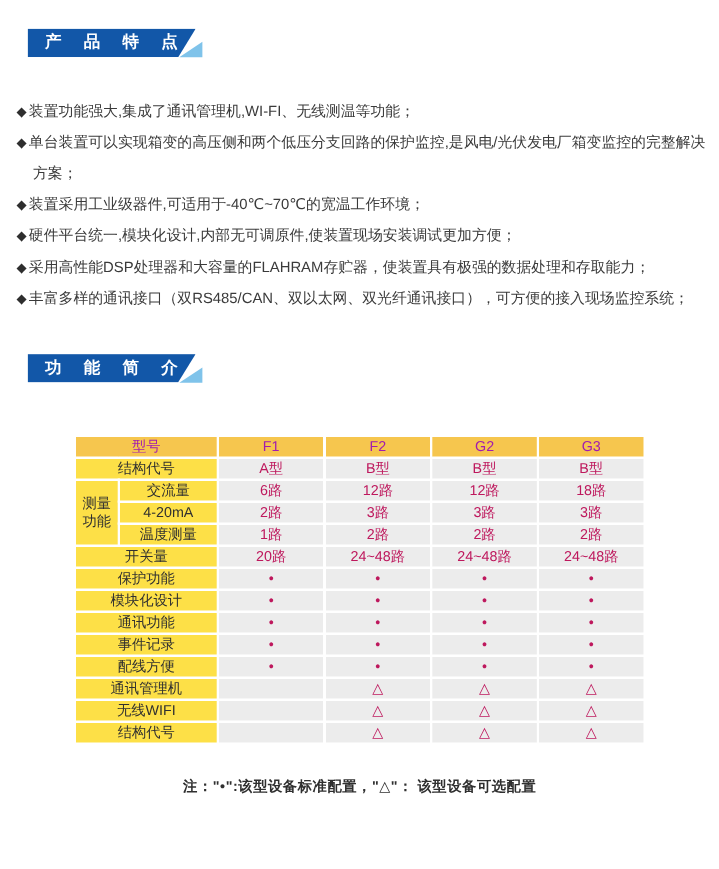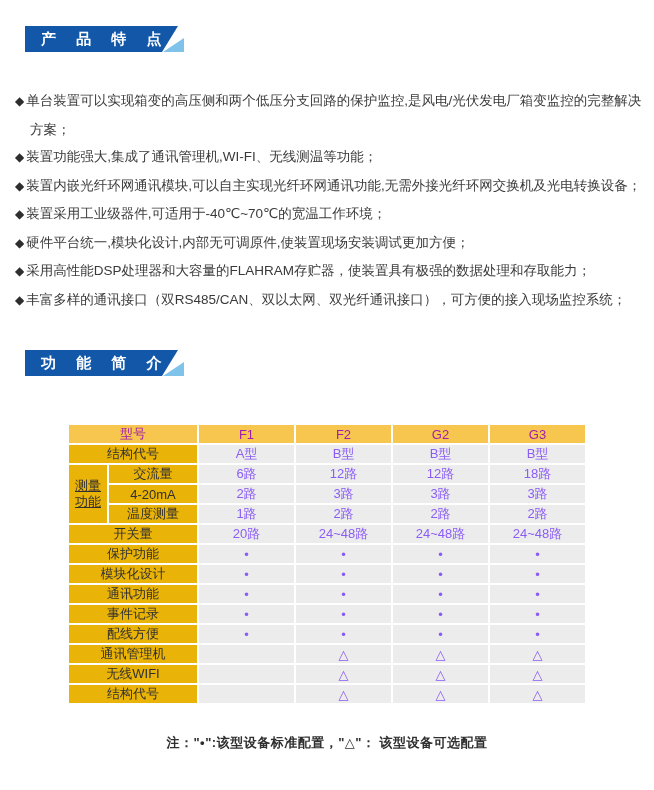--- a/index.html
+++ b/index.html
@@ -49,23 +49,23 @@
   table.spec td {
     border: 2px solid #ffffff;
     height: 18px;
     text-align: center;
     vertical-align: middle;
     font-size: 13px;
     padding: 0 1px;
     overflow: hidden;
   }
   td.c-head { background: #f6c64e; color: #a21caf; }
-  td.c-label { background: #eab308; color: #303030; }
-  td.c-val { background: #ececec; color: #8b5cf6; }
-  td.c-group { line-height: 16px; text-decoration: underline; }
+  td.c-label { background: #fde047; color: #303030; }
+  td.c-val { background: #ececec; color: #be185d; }
+  td.c-group { line-height: 16px; }
 
   
   .note {
     margin-top: 29px;
     text-align: center;
     font-size: 13px;
     font-weight: bold;
     color: #2f2f2f;
     letter-spacing: 0.5px;
   }
@@ -74,23 +74,22 @@
 <body>
 
 <div class="page">
 
   <div class="banner-wrap first">
     <div class="banner-main">产 品 特 点</div>
     <div class="banner-fold"></div>
   </div>
 
   <ul class="features">
+    <li><span class="diamond">◆</span><span>装置功能强大,集成了通讯管理机,WI-FI、无线测温等功能；</span></li>
     <li><span class="diamond">◆</span><span>单台装置可以实现箱变的高压侧和两个低压分支回路的保护监控,是风电/光伏发电厂箱变监控的完整解决方案；</span></li>
-    <li><span class="diamond">◆</span><span>装置功能强大,集成了通讯管理机,WI-FI、无线测温等功能；</span></li>
-    <li><span class="diamond">◆</span><span>装置内嵌光纤环网通讯模块,可以自主实现光纤环网通讯功能,无需外接光纤环网交换机及光电转换设备；</span></li>
     <li><span class="diamond">◆</span><span>装置采用工业级器件,可适用于-40℃~70℃的宽温工作环境；</span></li>
     <li><span class="diamond">◆</span><span>硬件平台统一,模块化设计,内部无可调原件,使装置现场安装调试更加方便；</span></li>
     <li><span class="diamond">◆</span><span>采用高性能DSP处理器和大容量的FLAHRAM存贮器，使装置具有极强的数据处理和存取能力；</span></li>
     <li><span class="diamond">◆</span><span>丰富多样的通讯接口（双RS485/CAN、双以太网、双光纤通讯接口），可方便的接入现场监控系统；</span></li>
   </ul>
 
   <div class="banner-wrap second">
     <div class="banner-main">功 能 简 介</div>
     <div class="banner-fold"></div>
   </div>

